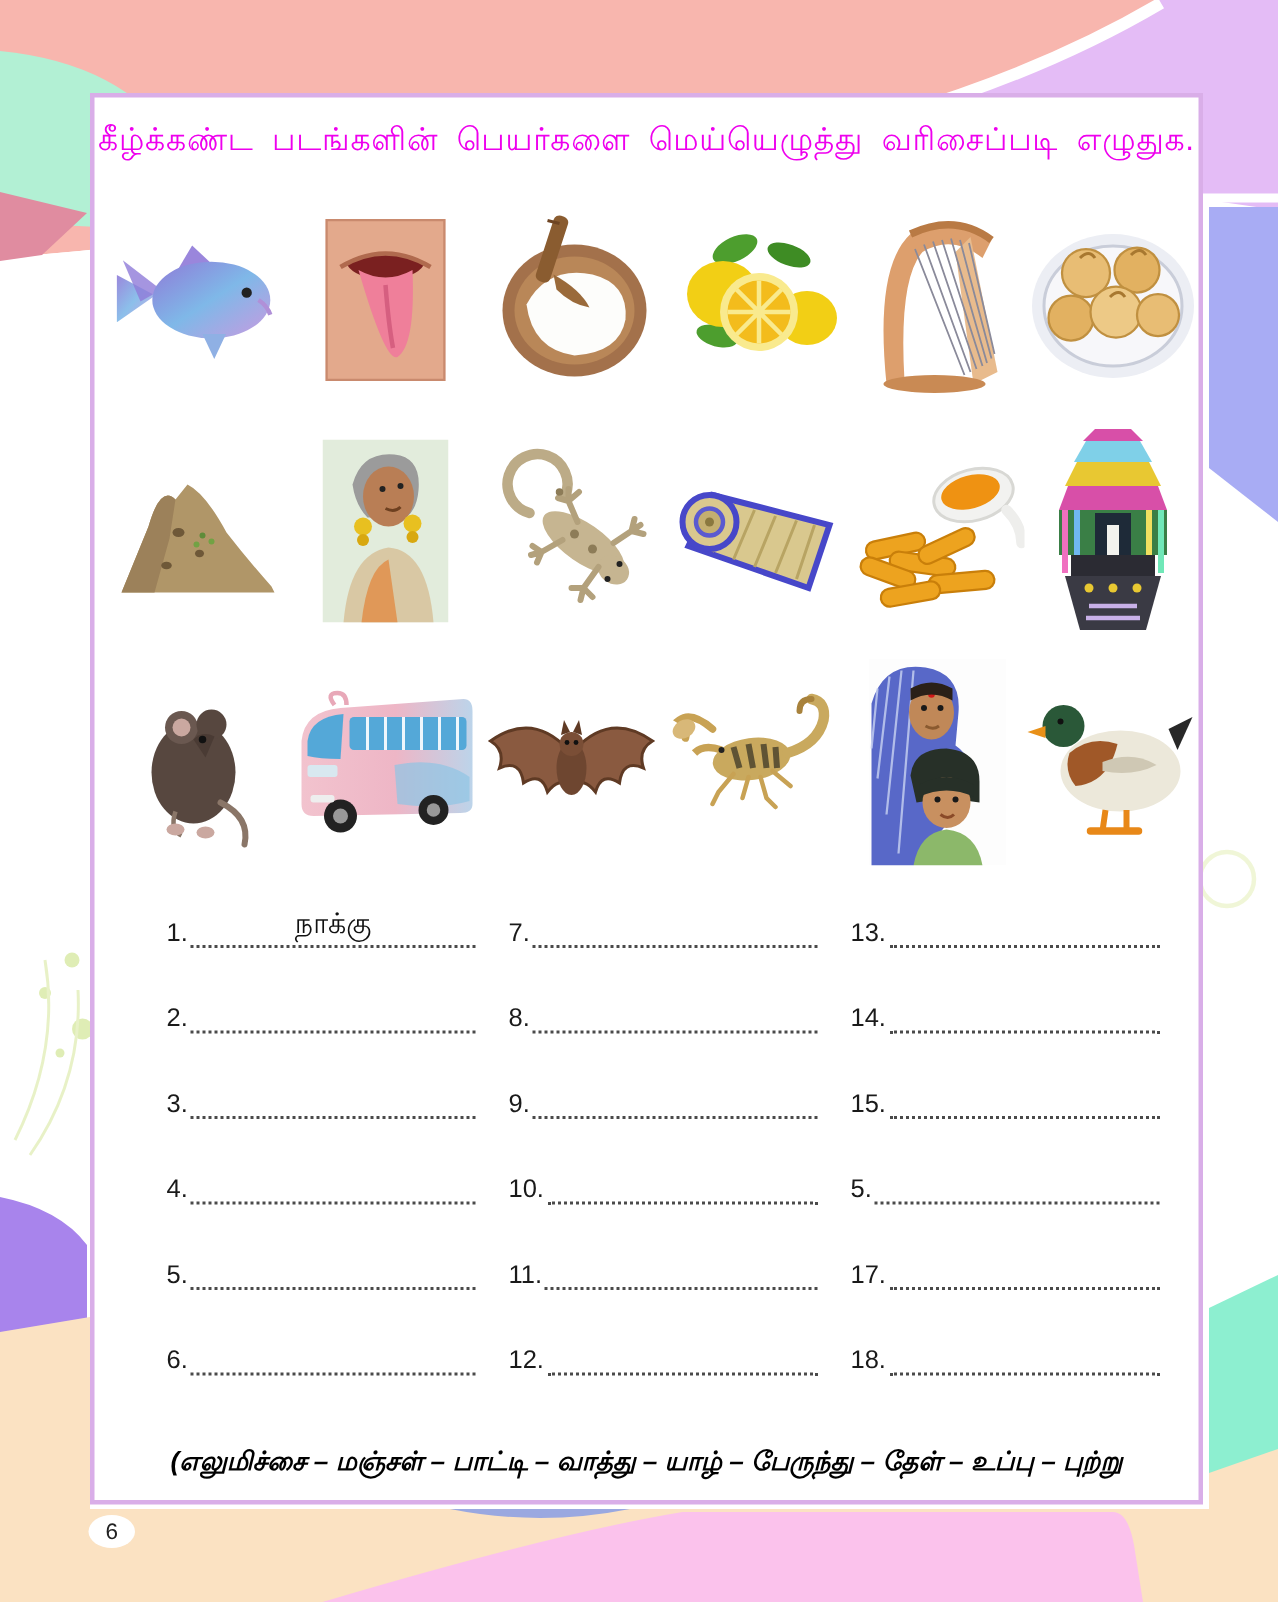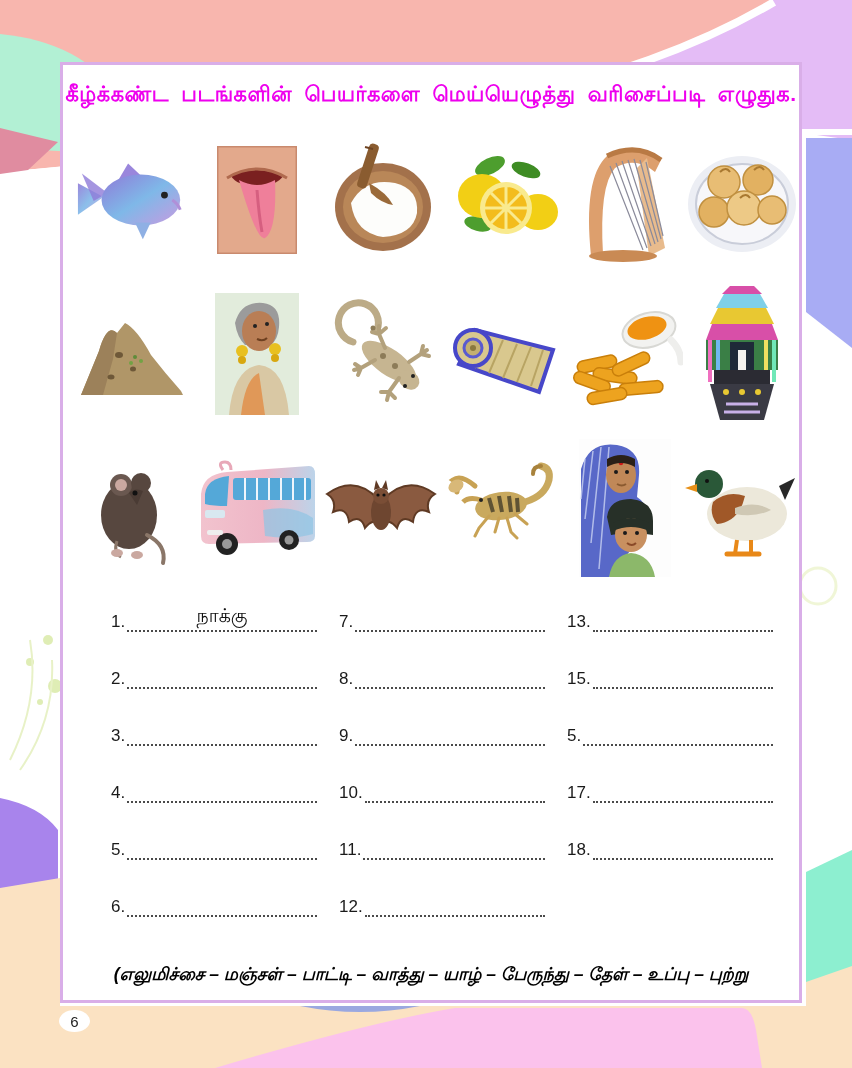--- a/index.html
+++ b/index.html
@@ -3,21 +3,21 @@
 <meta charset="utf-8">
 <style>
   html,body{margin:0;padding:0;}
   .stage{position:relative;width:852px;height:1068px;overflow:hidden;background:#fff;
          font-family:"Liberation Sans",sans-serif;}
   .bg{position:absolute;inset:0;}
   
   .panel{position:absolute;left:60px;top:62px;width:742px;height:941px;background:#fff;
          border:3px solid #d9aee8;box-sizing:border-box;}
   .title{position:absolute;top:17px;left:0;right:0;text-align:center;font-size:21px;
-         font-weight:bold;color:#ee00ee;letter-spacing:.5px;word-spacing:6px;}
+         font-weight:normal;color:#ee00ee;letter-spacing:.5px;word-spacing:6px;}
   
   .pics{position:absolute;left:10px;right:10px;top:62px;display:grid;
         grid-template-columns:repeat(6,1fr);row-gap:8px;}
   .cell{height:146px;display:flex;align-items:center;justify-content:center;}
   
   .answers{position:absolute;left:48px;right:26px;top:543px;display:grid;
            grid-template-columns:1fr 1fr 1fr;column-gap:22px;}
   .col{display:flex;flex-direction:column;gap:33px;}
   .ans{display:flex;align-items:flex-end;height:24px;font-size:17px;color:#1a1a1a;}
   .ans .num{flex:0 0 auto;padding-right:2px;}
@@ -442,20 +442,26 @@
           </div>
       </div>
       <div class="col">
         <div class="ans">
             <span class="num">13.</span>
             <span class="line">
               <span class="val"></span>
             </span>
           </div>
         <div class="ans">
+            <span class="num">14.</span>
+            <span class="line">
+              <span class="val"></span>
+            </span>
+          </div>
+        <div class="ans">
             <span class="num">15.</span>
             <span class="line">
               <span class="val"></span>
             </span>
           </div>
         <div class="ans">
             <span class="num">5.</span>
             <span class="line">
               <span class="val"></span>
             </span>

